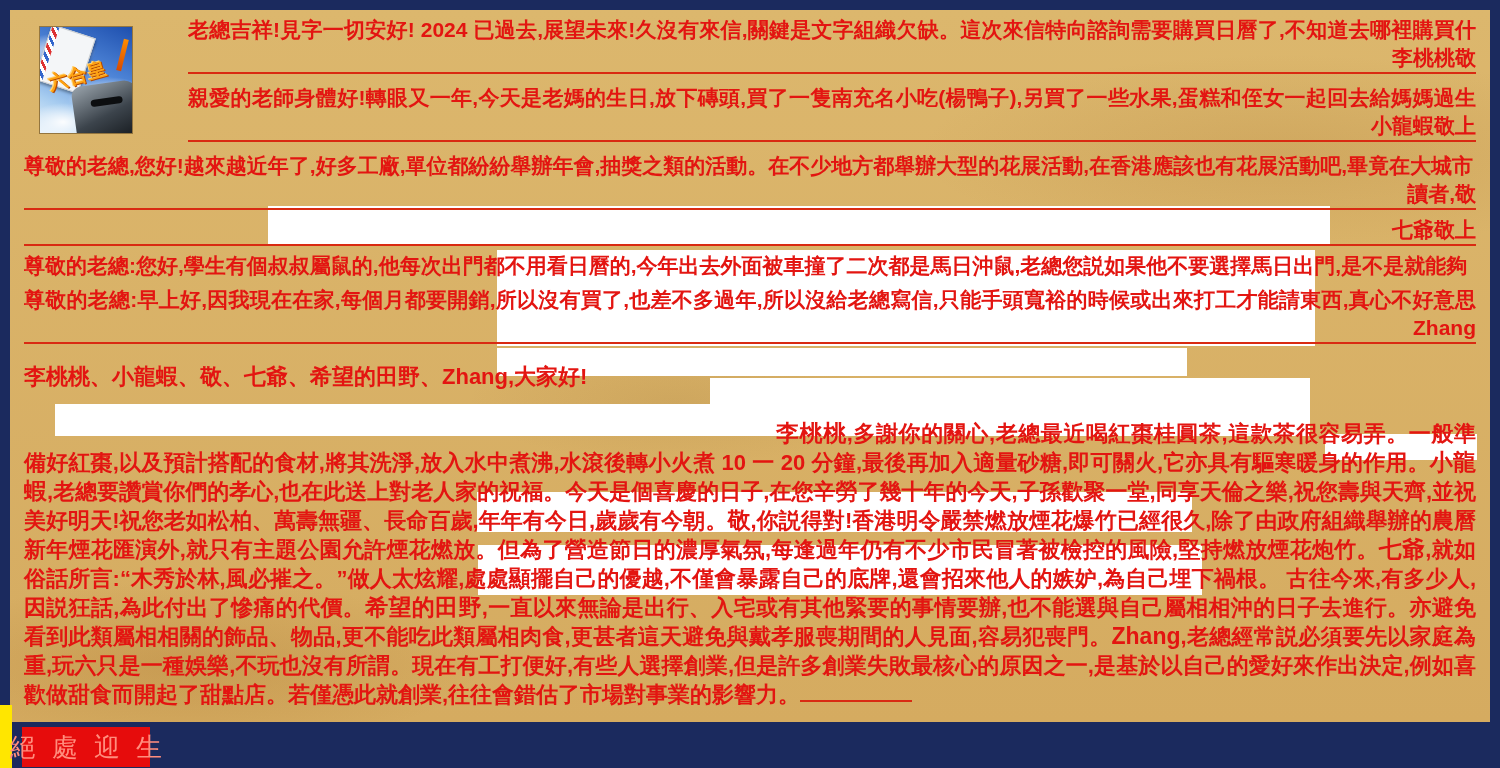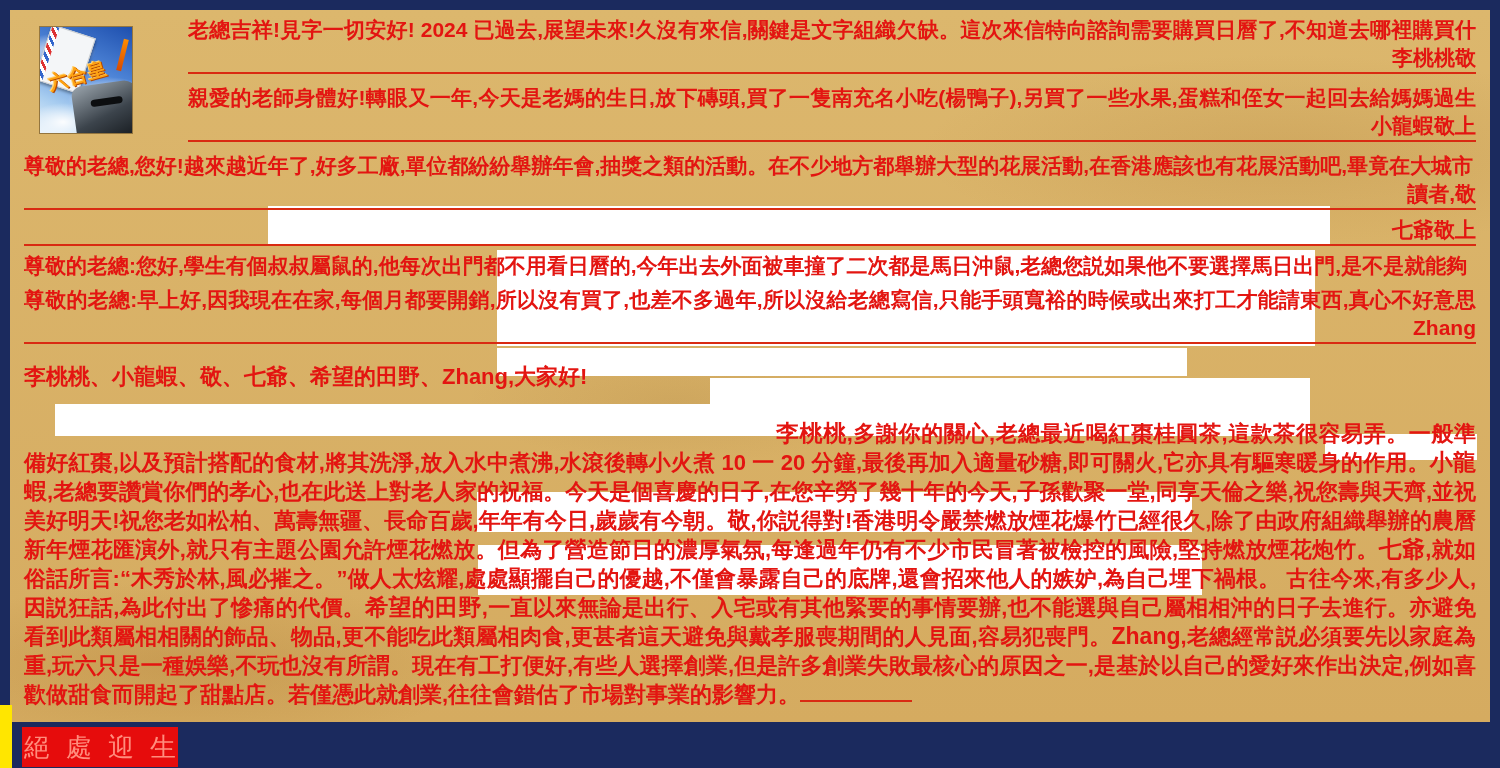--- a/index.html
+++ b/index.html
@@ -51,21 +51,21 @@
   .ln.last .txt{flex:1 1 auto;white-space:nowrap;overflow:hidden;}
   .ln.last .sig{flex:0 0 auto;margin-left:14px;white-space:nowrap;}
   .greeting{font-size:22px;height:28px;line-height:28px;margin-top:19px;}
   
   .reply{margin:28px 0 0 0;font-size:22px;line-height:29px;text-align:justify;text-indent:752px;}
   .reply .name{font-size:23px;font-weight:700;}
   .reply .tail{display:inline-block;width:112px;height:4px;border-bottom:2px solid #d92a12;}
   
   .footer{position:absolute;left:0;top:722px;width:1500px;height:46px;background:#1b2a5e;}
   .yellow-strip{position:absolute;left:0;top:705px;width:12px;height:63px;background:#ffe600;z-index:3;}
-  .slogan-box{position:absolute;left:22px;top:727px;width:156px;height:40px;background:#e60c0c;
+  .slogan-box{position:absolute;left:22px;top:727px;width:128px;height:40px;background:#e60c0c;
     display:flex;align-items:center;justify-content:center;z-index:4;}
   .slogan-text{font-family:"DejaVu Serif",serif;color:#ff8d7d;font-size:26px;
     letter-spacing:16px;margin-right:-16px;font-weight:400;white-space:nowrap;}
 </style>
 </head>
 <body>
 
 <div class="page">
 
   <div class="paper">

